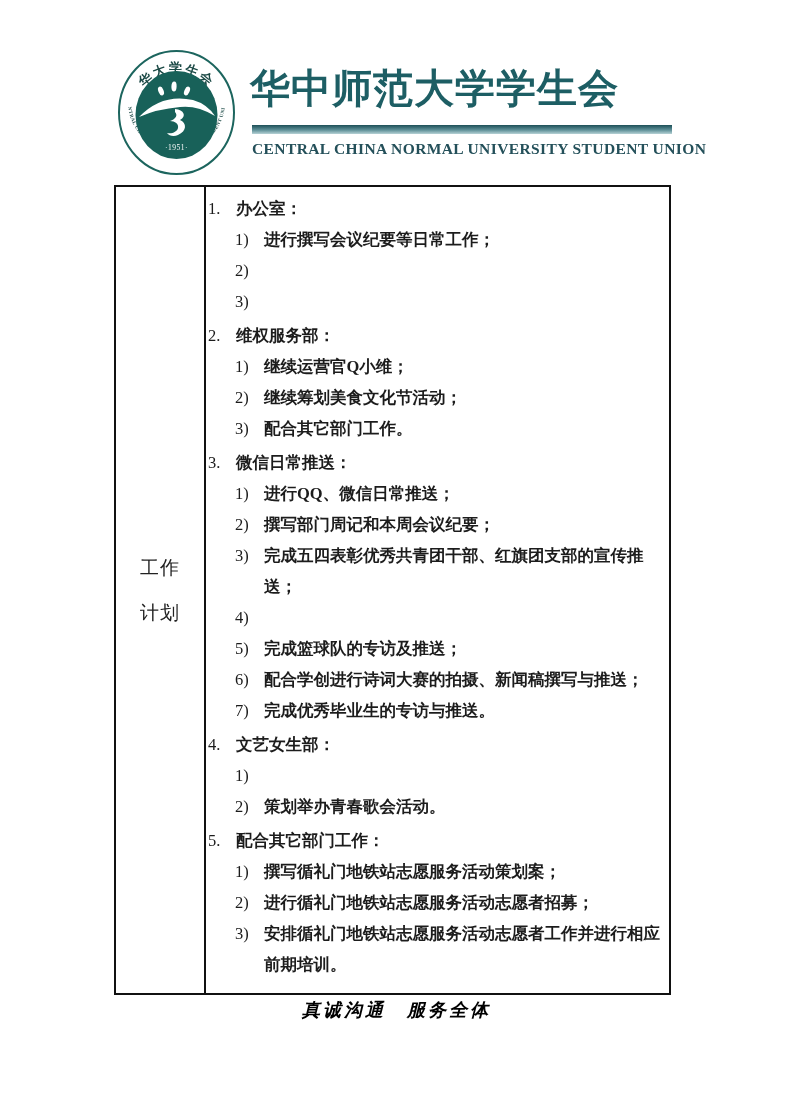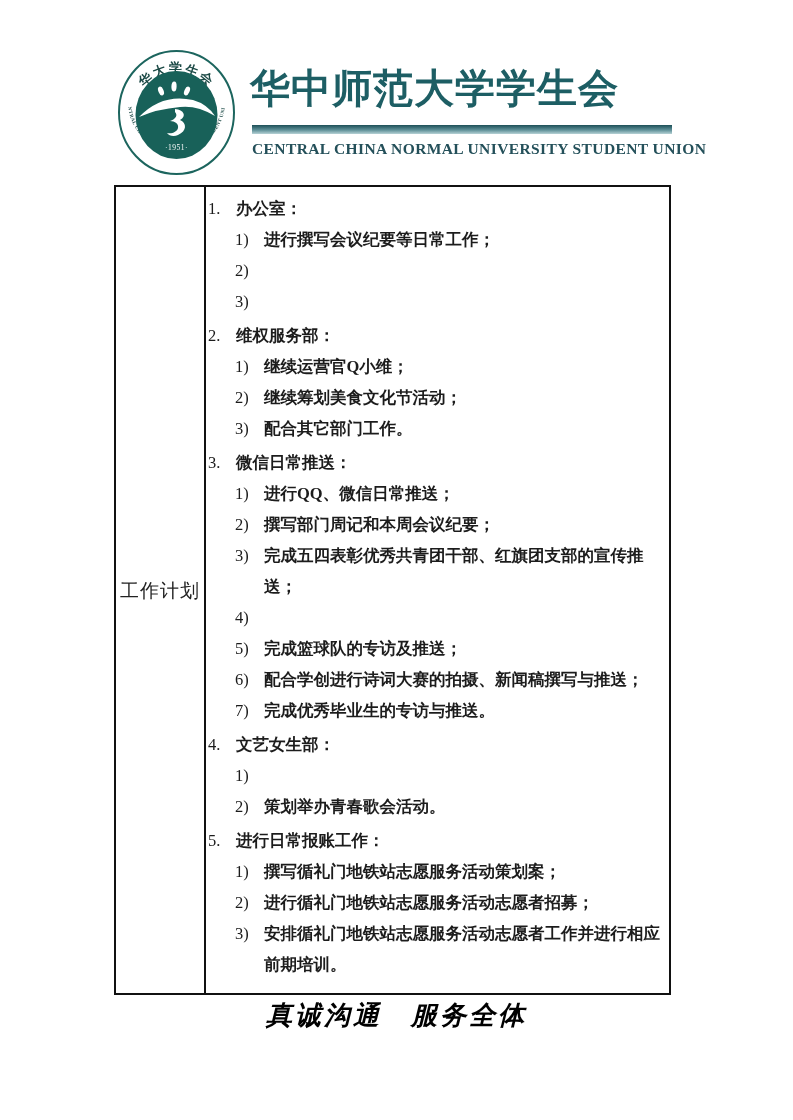--- a/index.html
+++ b/index.html
@@ -22,38 +22,38 @@
     margin-top:6px;margin-left:2px;font-size:15.5px;font-weight:bold;color:#24505a;
     letter-spacing:0.4px;white-space:nowrap;
   }
   
   .worktable{
     position:absolute;left:114px;top:185px;width:557px;height:810px;
     border:2px solid #111;box-sizing:border-box;display:flex;background:#fff;
   }
   .label-cell{
     width:88px;border-right:2px solid #111;box-sizing:content-box;
-    display:flex;flex-direction:row;justify-content:center;align-items:center;
+    display:flex;flex-direction:column;justify-content:center;align-items:center;
     font-size:19px;line-height:45px;letter-spacing:1px;color:#222;
   }
   .content-cell{
     flex:1;padding:6px 8px 0 2px;overflow:hidden;
   }
   .sec{margin-top:3px;}
   .sec:first-child{margin-top:0;}
   .row{display:flex;line-height:31px;font-size:16.5px;color:#1c1c1c;}
   .row .num{flex-shrink:0;}
   .row.head .num{width:28px;}
   .row.item{padding-left:27px;}
   .row.item .num{width:29px;}
   .row .txt{flex:1;font-weight:bold;}
   
   .slogan{
     position:absolute;left:0;top:998px;width:100%;text-align:center;
-    font-size:26px;font-weight:bold;letter-spacing:3px;color:#000;
+    font-size:18px;font-weight:bold;letter-spacing:3px;color:#000;
     font-style:italic;
   }
   
   .ring-cn{font-size:13px;font-weight:bold;fill:#1c4a46;letter-spacing:2px;}
   .ring-en{font-size:5px;font-weight:bold;fill:#1c4a46;letter-spacing:0.4px;}
   .year-text{font-size:7.5px;fill:#ffffff;letter-spacing:0.5px;}
 </style>
 </head>
 <body>
 
@@ -173,21 +173,21 @@
             <span class="num">1)</span>
           </div>
           <div class="row item">
             <span class="num">2)</span>
             <span class="txt">策划举办青春歌会活动。</span>
           </div>
         </div>
         <div class="sec">
           <div class="row head">
             <span class="num">5.</span>
-            <span class="txt">进行日常报账工作：</span>
+            <span class="txt">配合其它部门工作：</span>
           </div>
           <div class="row item">
             <span class="num">1)</span>
             <span class="txt">撰写循礼门地铁站志愿服务活动策划案；</span>
           </div>
           <div class="row item">
             <span class="num">2)</span>
             <span class="txt">进行循礼门地铁站志愿服务活动志愿者招募；</span>
           </div>
           <div class="row item">

